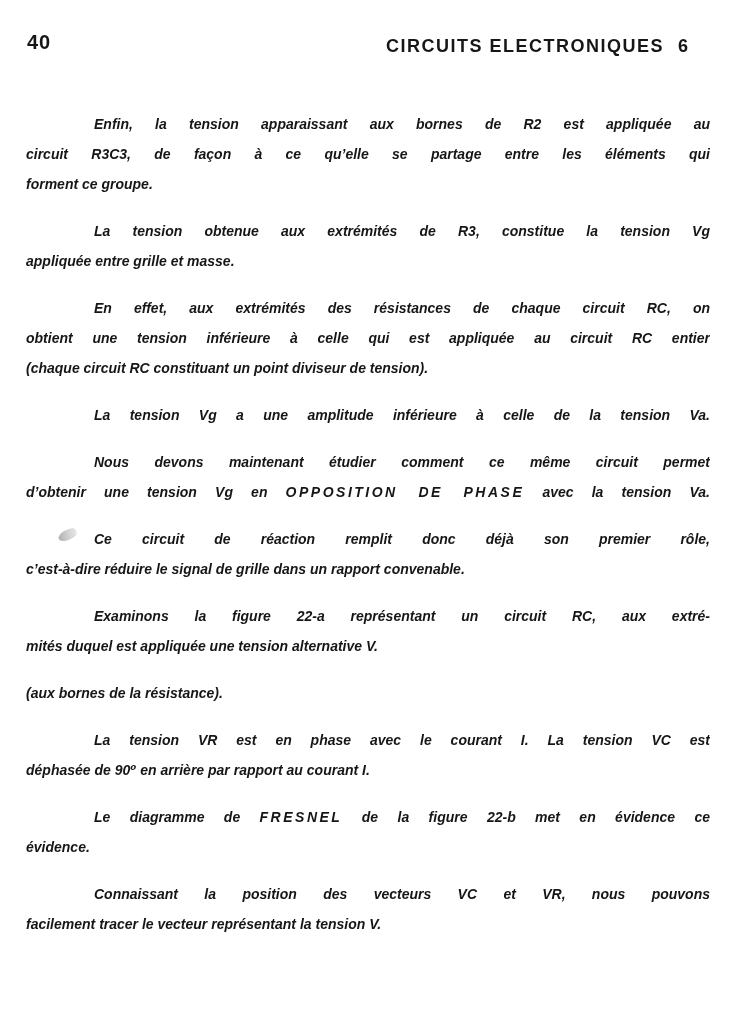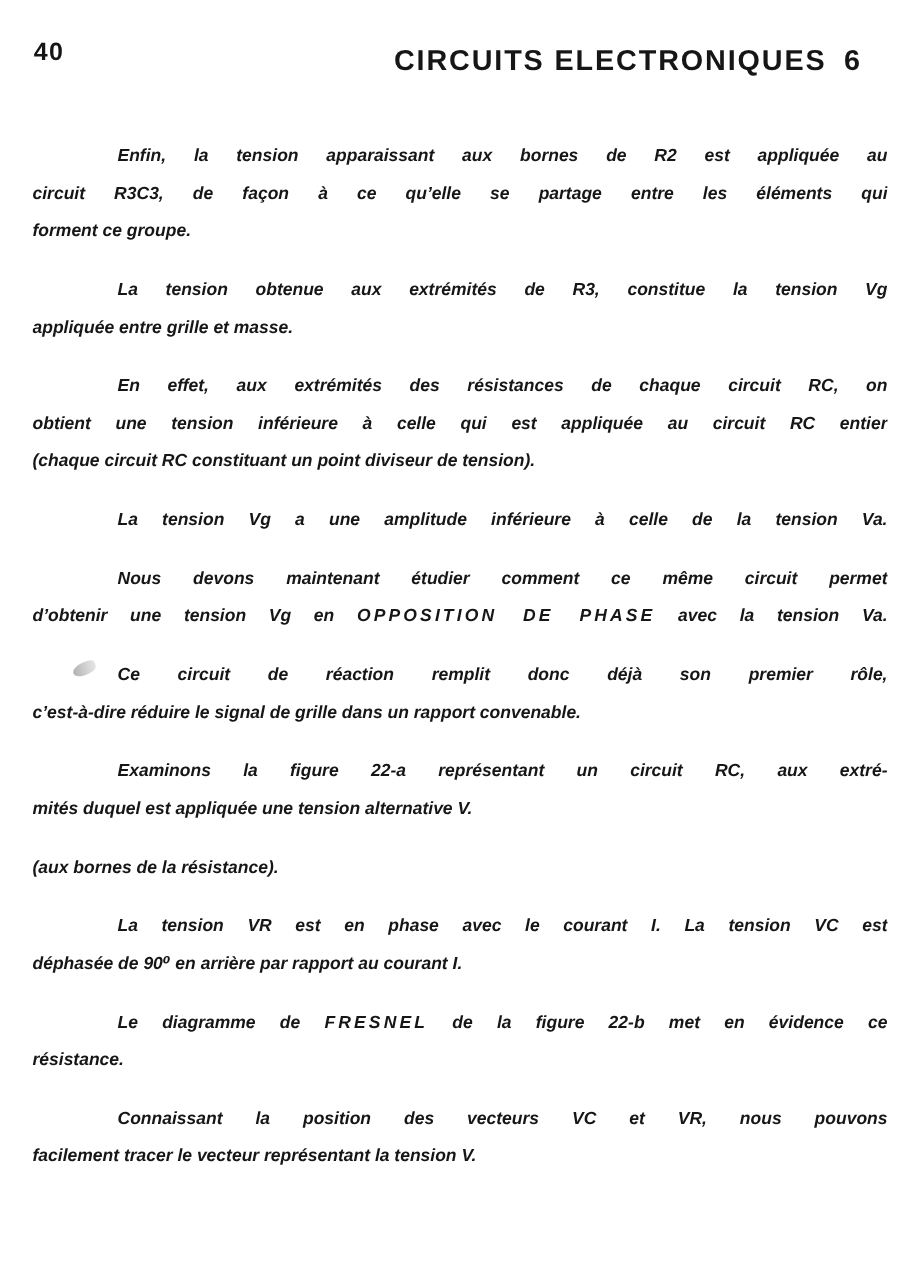--- a/index.html
+++ b/index.html
@@ -19,21 +19,21 @@
     left: 27px;
     top: 32px;
     font-size: 20px;
     line-height: 1;
     letter-spacing: 1px;
   }
   .running-header {
     position: absolute;
     top: 37px;
     right: 49px;
-    font-size: 23px;
+    font-size: 18px;
     line-height: 1;
     letter-spacing: 1.5px;
     white-space: nowrap;
     text-align: center;
   }
   .running-header .chnum {
     margin-left: 14px;
     letter-spacing: 0;
   }
   .content {
@@ -113,20 +113,20 @@
       </div>
       <div class="para">
         <div class="line">(aux bornes de la résistance).</div>
       </div>
       <div class="para">
         <div class="line first fill">La tension VR est en phase avec le courant I. La tension VC est</div>
         <div class="line">déphasée de 90⁰ en arrière par rapport au courant I.</div>
       </div>
       <div class="para">
         <div class="line first fill"><span>Le diagramme de </span><span class="sp">FRESNEL</span><span> de la figure 22-b met en évidence ce</span></div>
-        <div class="line">résistance.</div>
+        <div class="line">évidence.</div>
       </div>
       <div class="para">
         <div class="line first fill">Connaissant la position des vecteurs VC et VR, nous pouvons</div>
         <div class="line">facilement tracer le vecteur représentant la tension V.</div>
       </div>
     </div>
 </div>
 
 </body></html>

